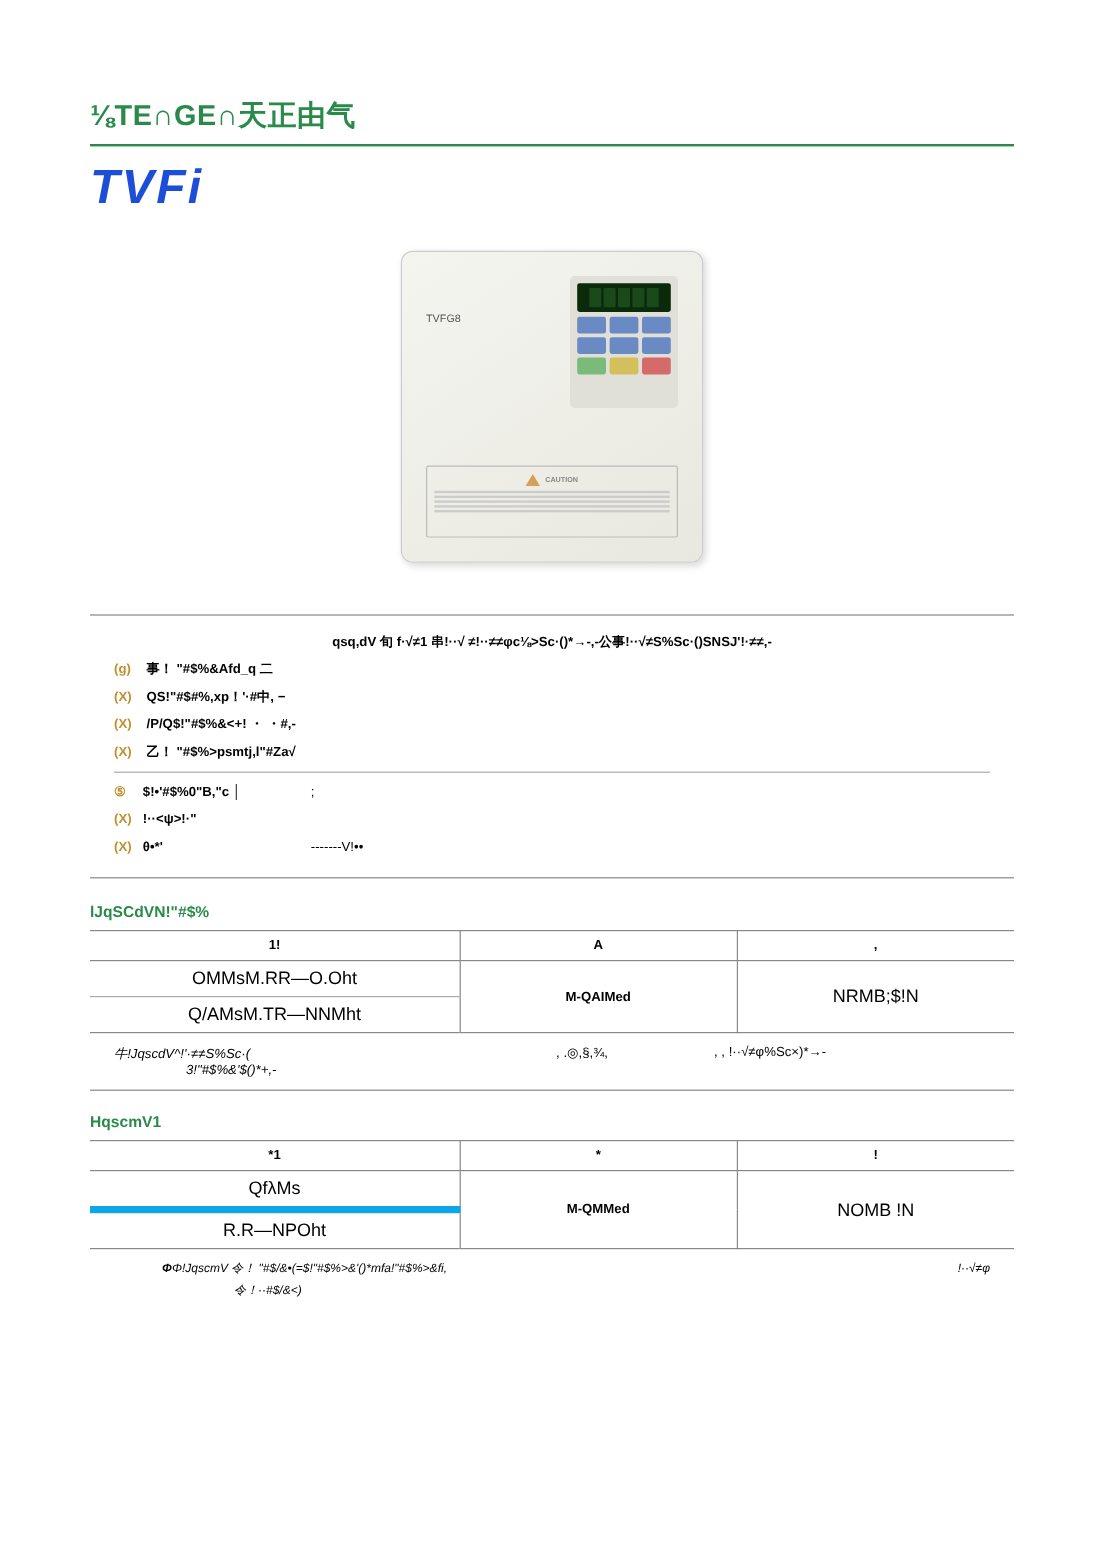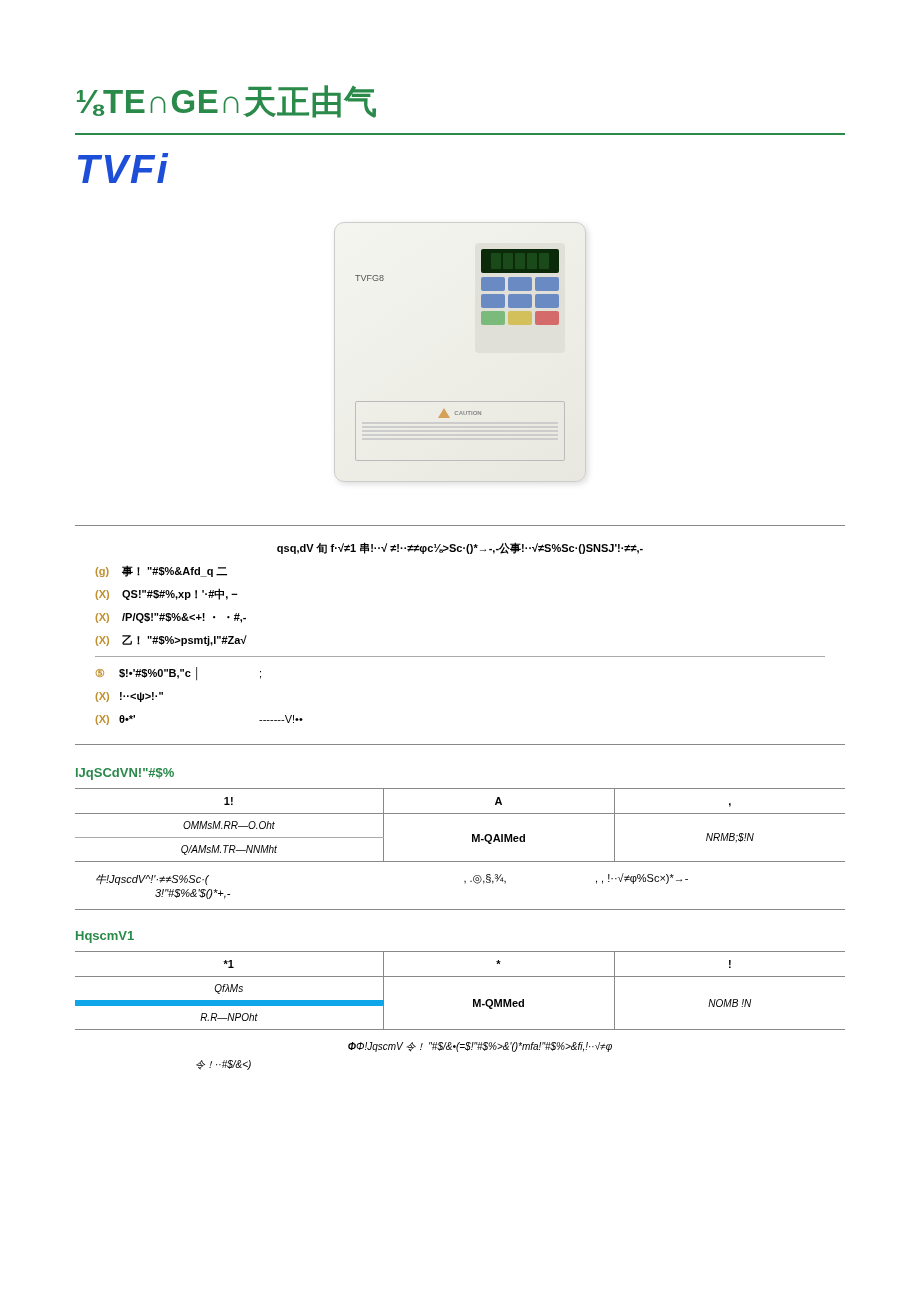--- a/index.html
+++ b/index.html
@@ -1,17 +1,17 @@
 <!DOCTYPE html>
 <html><head>
 <meta charset="utf-8">
 <style>
 * { margin: 0; padding: 0; box-sizing: border-box; }
 body { font-family: Arial, "Microsoft YaHei", sans-serif; background: #fff; width: 920px; margin: 0 auto; padding: 80px 75px 40px; font-size: 12px; color: #000; }
-.header-logo { font-size: 33px; font-weight: bold; color: #2a8a4a; letter-spacing: 0.5px; }
+.header-logo { font-size: 24px; font-weight: bold; color: #2a8a4a; letter-spacing: 0.5px; }
 .header-rule { border: none; border-top: 2px solid #2a8a4a; margin: 8px 0 12px; }
 .product-title { font-size: 40px; color: #1d4ed8; font-style: italic; font-weight: 600; letter-spacing: 2px; margin-bottom: 30px; }
 .product-image { text-align: center; margin: 30px 0 40px; }
 .device { display: inline-block; width: 252px; height: 260px; background: linear-gradient(145deg,#f5f5f0,#e8e8e0); border: 1px solid #ccc; border-radius: 10px; position: relative; box-shadow: 2px 2px 6px rgba(0,0,0,.15); }
 .device-panel { position: absolute; top: 20px; right: 20px; width: 90px; height: 110px; background: #e0e0d8; border-radius: 4px; padding: 6px; }
 .device-display { width: 100%; height: 24px; background: #0a2a0a; border-radius: 2px; margin-bottom: 4px; display: flex; justify-content: center; align-items: center; gap: 2px; }
 .seg { width: 10px; height: 16px; background: #1a4a1a; border-radius: 1px; }
 .keypad { display: grid; grid-template-columns: repeat(3,1fr); gap: 3px; }
 .key { height: 14px; border-radius: 2px; }
 .key.b { background: #6a8ac4; } .key.g { background: #7aba7a; } .key.y { background: #d4c05a; } .key.r { background: #d46a6a; }
@@ -25,27 +25,27 @@
 .feat-item .mark { color: #c09030; font-weight: bold; display: inline-block; min-width: 24px; }
 .feat-item .lbl { font-weight: bold; }
 .feat-row { display: flex; }
 .feat-col1 { width: 140px; } .feat-col2 { flex: 1; }
 .feat-sep { border-top: 1px solid #aaa; margin: 6px 0; }
 .section-title { color: #2a8a4a; font-size: 13px; font-weight: bold; margin: 18px 0 8px; }
 .spec-table { width: 100%; border-collapse: collapse; font-size: 11px; }
 .spec-table th, .spec-table td { border-top: 1px solid #888; border-bottom: 1px solid #888; padding: 6px 12px; text-align: center; }
 .spec-table th { font-weight: bold; }
 .spec-table .cell-left { border-right: 1px solid #888; }
-.spec-table .sub { font-size: 10px; font-style: italic; }
+.spec-table .sub { font-size: 15px; }
 .table-note { display: flex; padding: 10px 20px; font-size: 11px; align-items: flex-start; gap: 20px; }
 .table-note .n1 { flex: 0 0 280px; font-style: italic; }
 .table-note .n2 { flex: 0 0 180px; text-align: center; }
 .table-note .n3 { flex: 1; text-align: left; padding-right: 30px; }
 .table-note2 { padding: 8px 20px 4px 60px; font-size: 10px; font-style: italic; line-height: 1.8; }
-.table-note2 .r1 { display: flex; justify-content: center; font-style: italic; }
+.table-note2 .r1 { display: flex; justify-content: space-between; font-style: italic; }
 .table-note2 .r1 b { font-weight: bold; }
 .table-note-hr { border-top: 1px solid #888; }
 </style>
 </head>
 <body>
 
 <div class="header-logo">⅛TE∩GE∩天正由气</div>
 <hr class="header-rule">
 <div class="product-title">TVFi</div>
 

